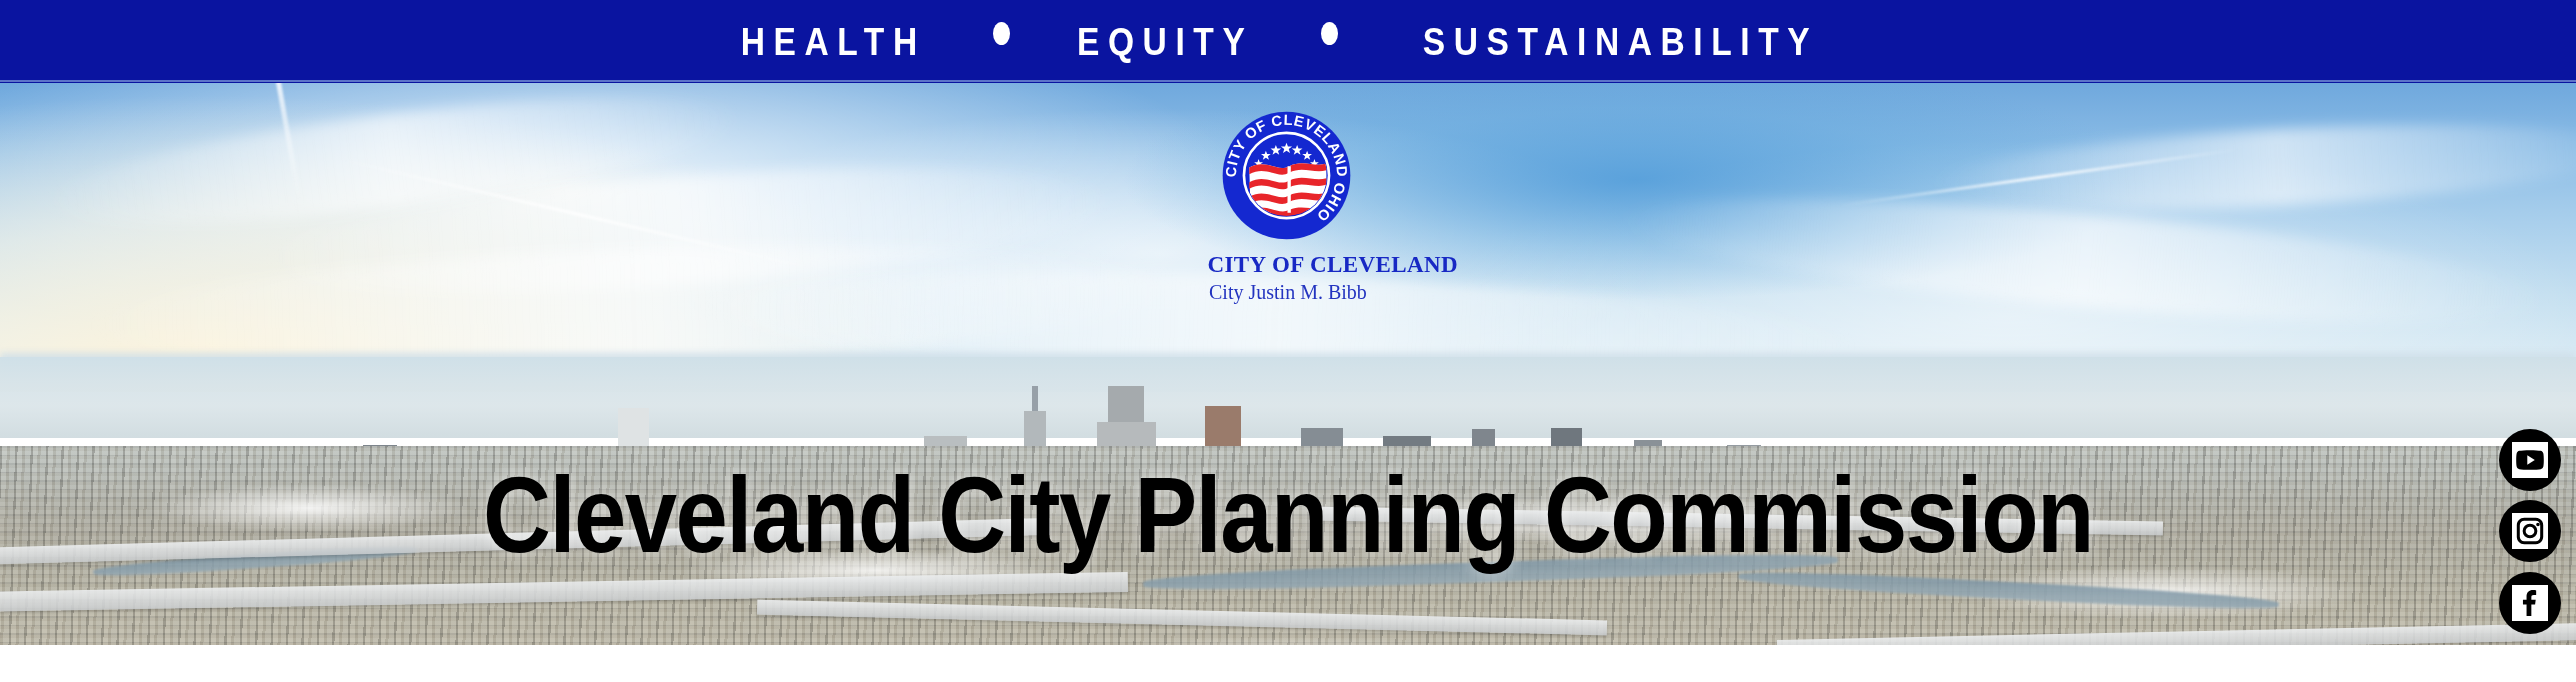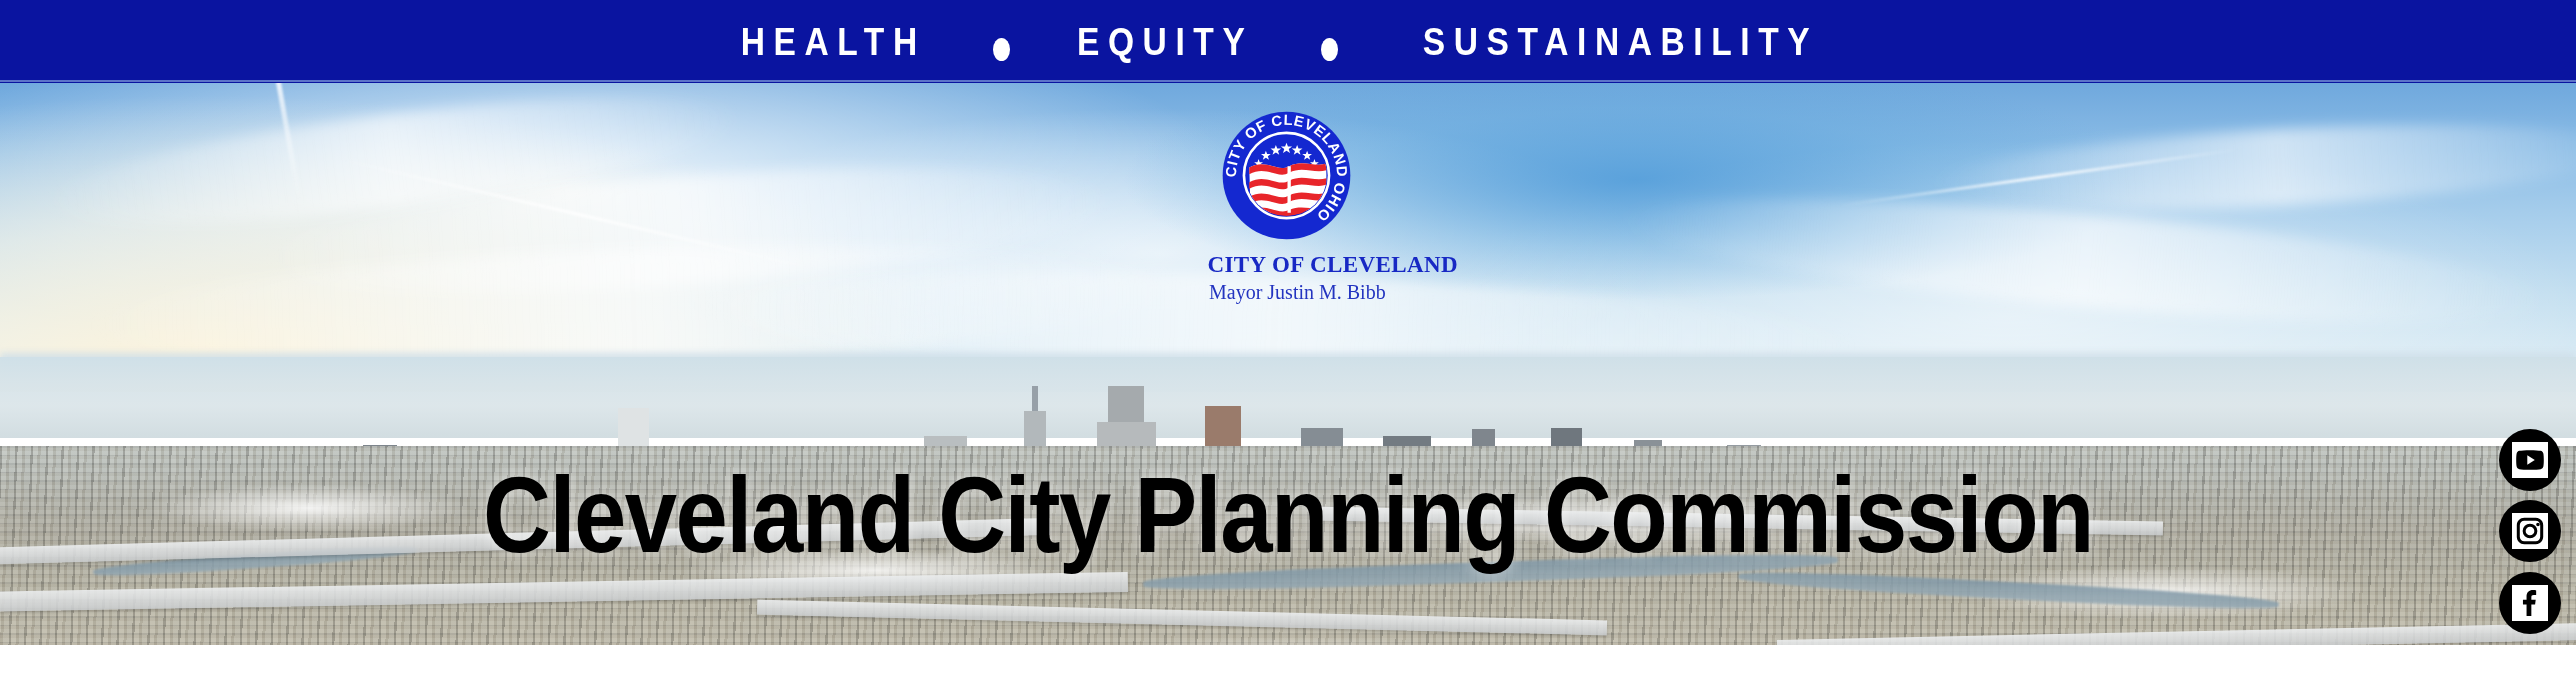--- a/index.html
+++ b/index.html
@@ -21,21 +21,21 @@
     width:2576px;
     height:83px;
     background:#0A14A0;
     display:flex;
     align-items:center;
     justify-content:center;
     z-index:40;
   }
   .tagline-inner{
     display:flex;
-    align-items:flex-end;
+    align-items:flex-start;
     gap:0px;
   }
   .tagline-word{
     color:#ffffff;
     font-family:"Liberation Sans",sans-serif;
     font-size:39px;
     font-weight:bold;
     letter-spacing:10px;
     line-height:1;
     transform:scaleX(0.86);
@@ -401,21 +401,21 @@
             <path d="M44 88 C70 74, 86 96, 104 86 C124 75, 142 88, 160 82 L160 152 C140 160, 122 146, 102 154 C82 162, 64 150, 46 156 Z" fill="#FFFFFF"></path>
             <path d="M44 88 C70 74, 86 96, 104 86 C124 75, 142 88, 160 82 L160 92 C142 98, 124 85, 104 96 C86 106, 70 84, 44 98 Z" fill="#E8252A"></path>
             <path d="M44 110 C70 96, 86 118, 104 108 C124 97, 142 110, 160 104 L160 114 C142 120, 124 107, 104 118 C86 128, 70 106, 44 120 Z" fill="#E8252A"></path>
             <path d="M44 132 C70 118, 86 140, 104 130 C124 119, 142 132, 160 126 L160 136 C142 142, 124 129, 104 140 C86 150, 70 128, 44 142 Z" fill="#E8252A"></path>
             <path d="M46 152 C70 140, 86 160, 104 152 C124 143, 142 154, 160 148 L160 158 C142 164, 124 153, 104 162 C86 170, 70 152, 46 162 Z" fill="#E8252A"></path>
             <path d="M104 86 L104 156" stroke="#FFFFFF" stroke-width="5" fill="none"></path>
           </g>
         </svg>
       </div>
       <div class="seal-title">CITY OF CLEVELAND</div>
-      <div class="seal-sub">Mayor Justin M. Bibb</div>
+      <div class="seal-sub">City Justin M. Bibb</div>
     </div>
 
     <div class="main-title" style="top:379px;">Cleveland City Planning Commission</div>
 
     <div class="social" style="top:346px;">
 
       <div class="social-btn">
         <svg width="36" height="36" viewBox="0 0 24 24">
           <path fill="#FFFFFF" fill-rule="evenodd" d="M0 0h24v24H0V0zm12 5.5c-3.2 0-6 .2-7.1.4-.9.2-1.6.9-1.8 1.8-.2 1-.3 2.4-.3 4.3s.1 3.3.3 4.3c.2.9.9 1.6 1.8 1.8 1.1.2 3.9.4 7.1.4s6-.2 7.1-.4c.9-.2 1.6-.9 1.8-1.8.2-1 .3-2.4.3-4.3s-.1-3.3-.3-4.3c-.2-.9-.9-1.6-1.8-1.8C18 5.7 15.2 5.5 12 5.5zm-1.8 3.3l5 3.2-5 3.2V8.8z"></path>
         </svg>

